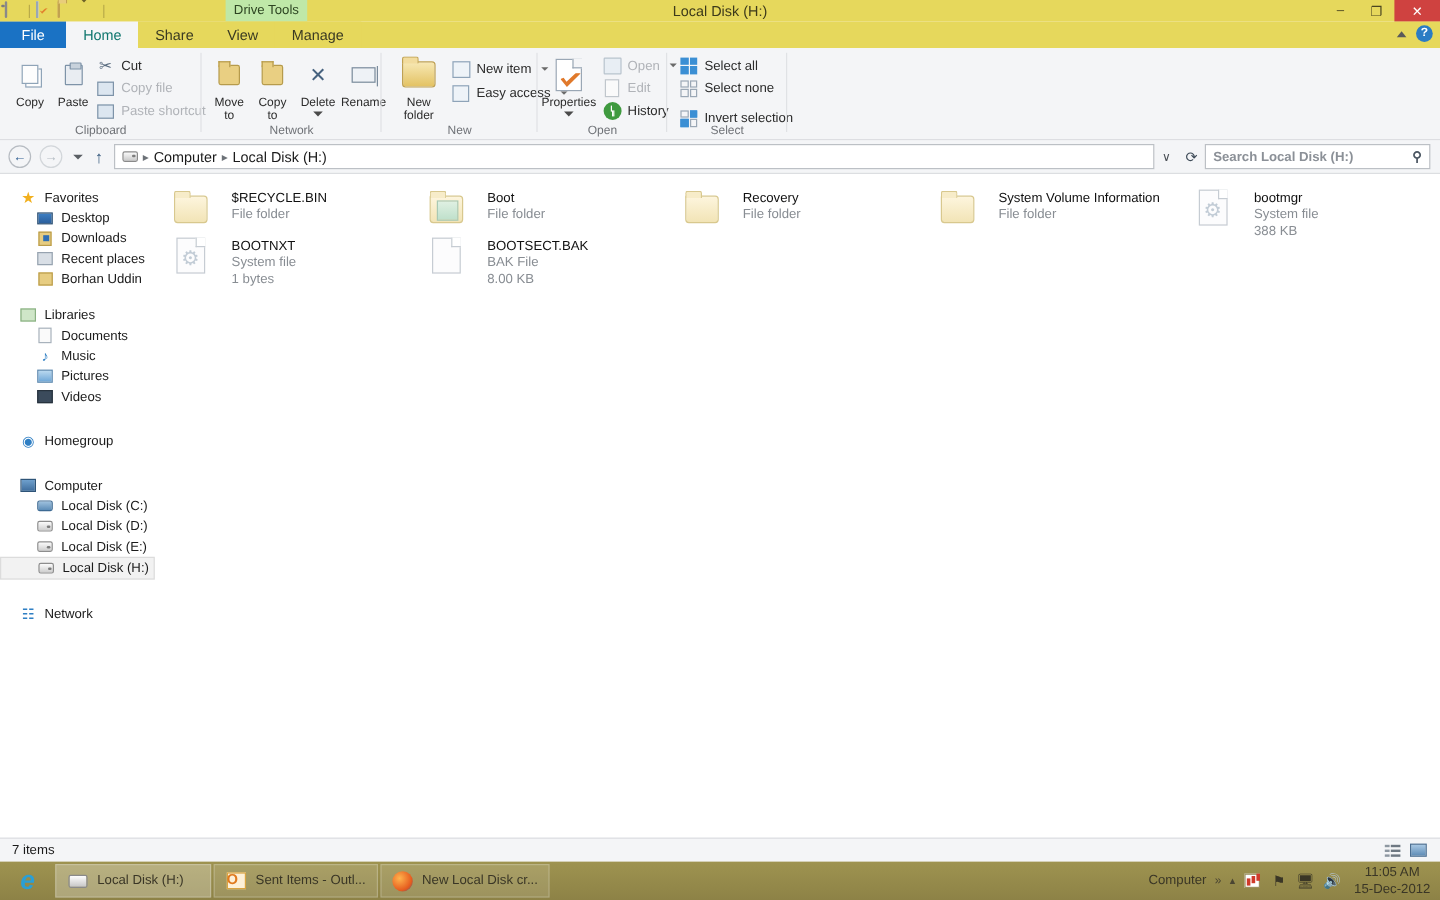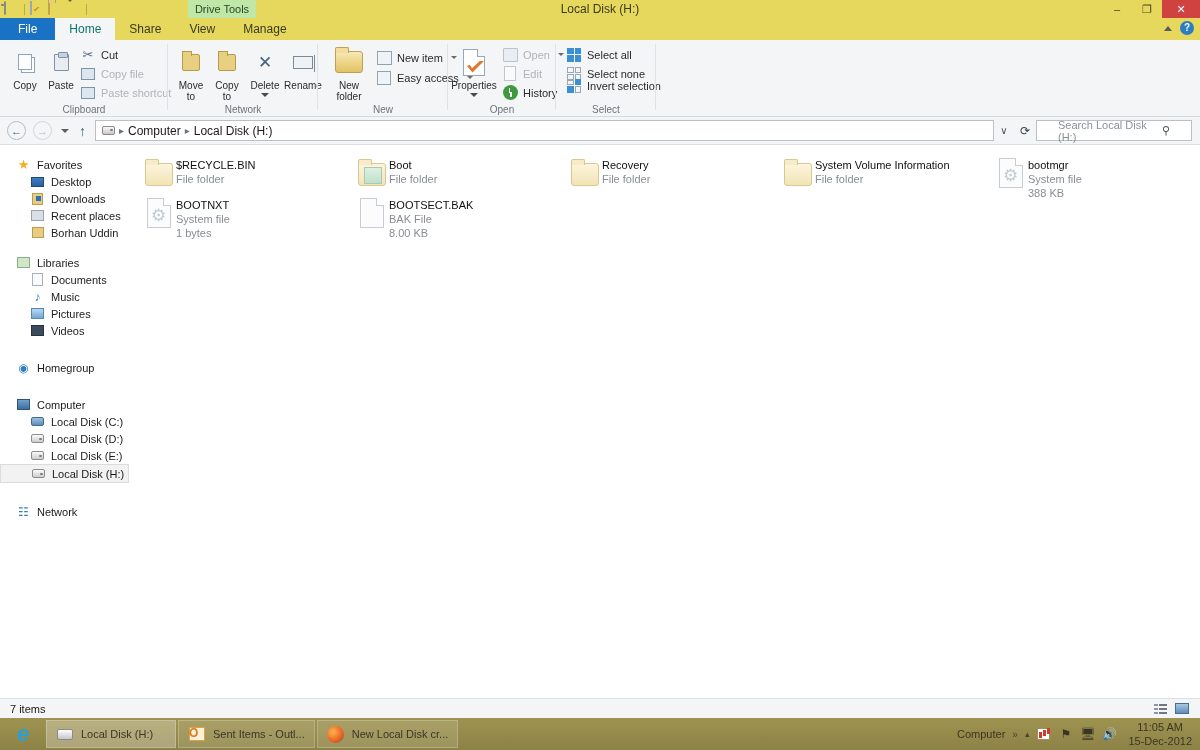--- a/index.html
+++ b/index.html
@@ -182,22 +182,22 @@
     display: flex; align-items: center; padding: 0 6px; gap: 4px;
   }
   .crumb { font-size: 12px; color: #1b1b1b; }
   .crumb-sep { color: #6d7278; font-size: 10px; }
   .refresh-wrap { display: flex; align-items: center; }
   .dd-caret {
     width: 20px; text-align: center; color: #4a4f55; font-size: 10px;
   }
   .refresh { width: 22px; text-align: center; color: #3d4a57; font-size: 12px; }
   .searchbox {
-    width: 156px; height: 21px; background: #fff; border: 1px solid #bcc0c5; margin-right: 8px;
-    display: flex; align-items: center; padding: 0 21px; justify-content: space-between;
+    width: 188px; height: 21px; background: #fff; border: 1px solid #bcc0c5; margin-right: 8px;
+    display: flex; align-items: center; padding: 0 6px; justify-content: space-between; font-weight: bold;
   }
   .search-ph { font-size: 11px; color: #8b9097; }
   .search-ico { color: #4a5561; font-size: 11px; }
 
   
   .nav-pane {
     position: absolute; left: 0; top: 146px; width: 132px; height: 552px;
     background: #ffffff; padding-top: 10px;
   }
   .nav-item {
@@ -227,21 +227,21 @@
   .i-hdd { width: 13px; height: 9px; border-radius: 2px; background: linear-gradient(#fbfbfb,#cdcdcd); border: 1px solid #8d8d8d; position: relative; }
   .i-hdd::after { content:''; position:absolute; right:1px; top:3px; width:3px; height:2px; background:#7c7c7c; border-radius:1px; }
   .i-hddc { width: 13px; height: 9px; border-radius: 2px; background: linear-gradient(#9ec1de,#5d8db8); border: 1px solid #3d6a93; }
   .i-network { color: #2f7fc4; font-size: 12px; }
 
   .file-pane {
     position: absolute; left: 132px; top: 146px; width: 1068px; height: 552px;
     background: #ffffff;
   }
   .file-item {
-    position: absolute; display: flex; align-items: flex-start; gap: 2px;
+    position: absolute; display: flex; align-items: flex-start; gap: 19px;
   }
   .fi-icon { width: 30px; height: 34px; flex: 0 0 30px; display: flex; align-items: center; justify-content: center; }
   .fi-text { padding-top: 2px; }
   .fi-name { font-size: 11px; color: #101010; line-height: 14px; }
   .fi-meta { font-size: 11px; color: #888d93; line-height: 14px; }
 
   .folder-lg {
     width: 28px; height: 23px; background: linear-gradient(#fdf5dd,#f2e4b6);
     border: 1px solid #d8c88e; border-radius: 1px 3px 3px 3px; position: relative; margin-top: 3px;
   }
@@ -487,21 +487,21 @@
         <span class="sb-ico">
           <span class="ic-selnone">
               <i></i>
               <i></i>
               <i></i>
               <i></i>
             </span>
         </span>
         <span>Select none</span>
       </div>
-      <div class="smallbtn" style="left:10px; top:36px;">
+      <div class="smallbtn" style="left:10px; top:49px;">
         <span class="sb-ico">
           <span class="ic-invert">
               <i></i>
               <i class="f"></i>
               <i class="f"></i>
               <i></i>
             </span>
         </span>
         <span>Invert selection</span>
       </div>

